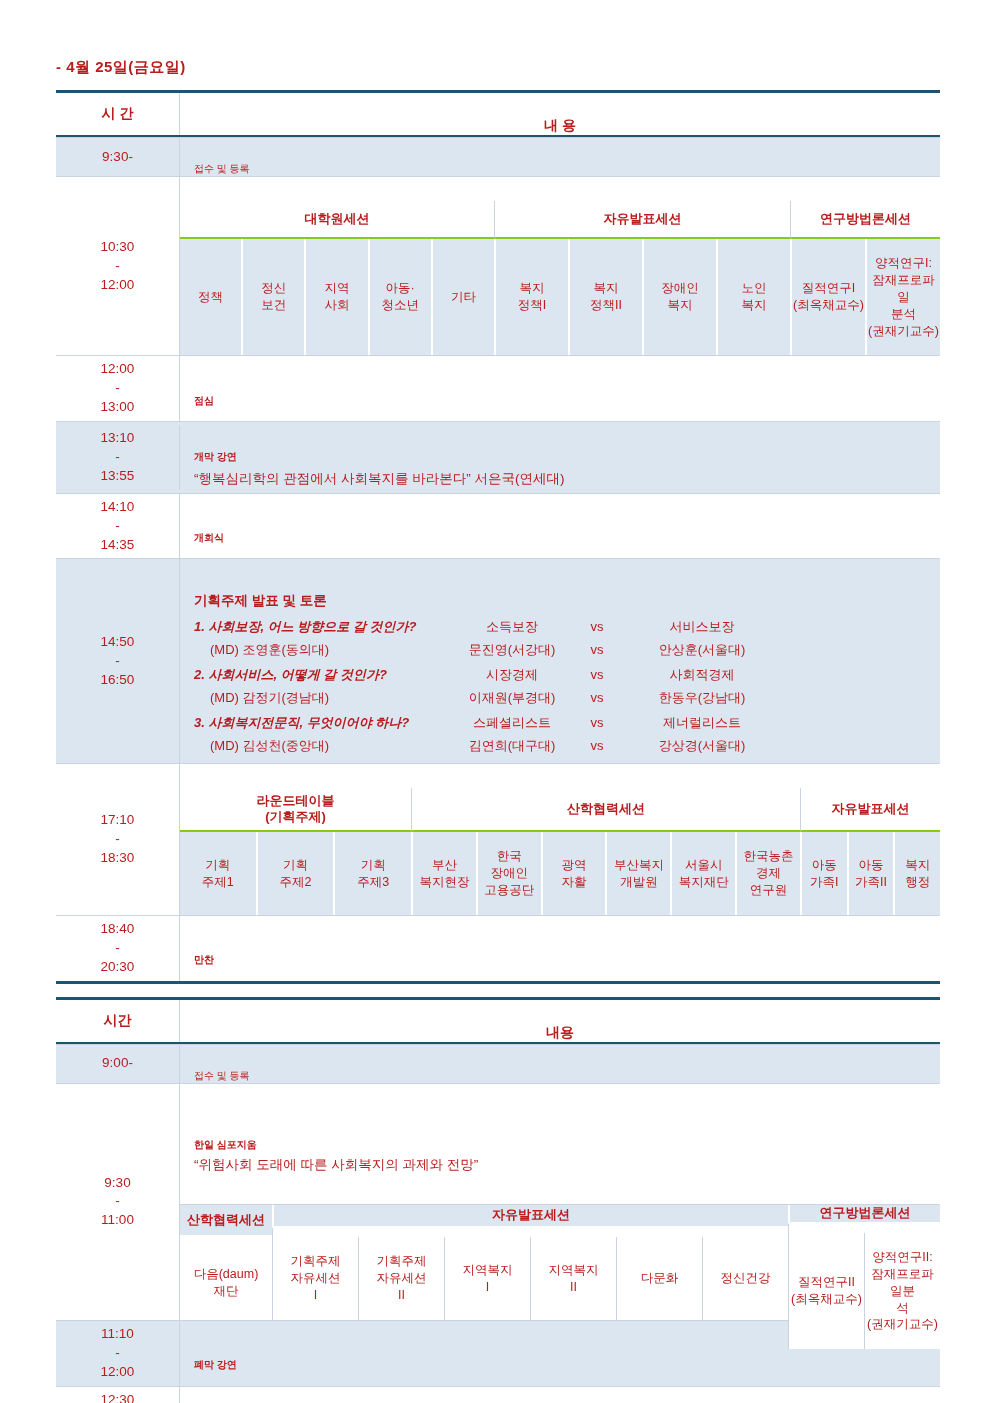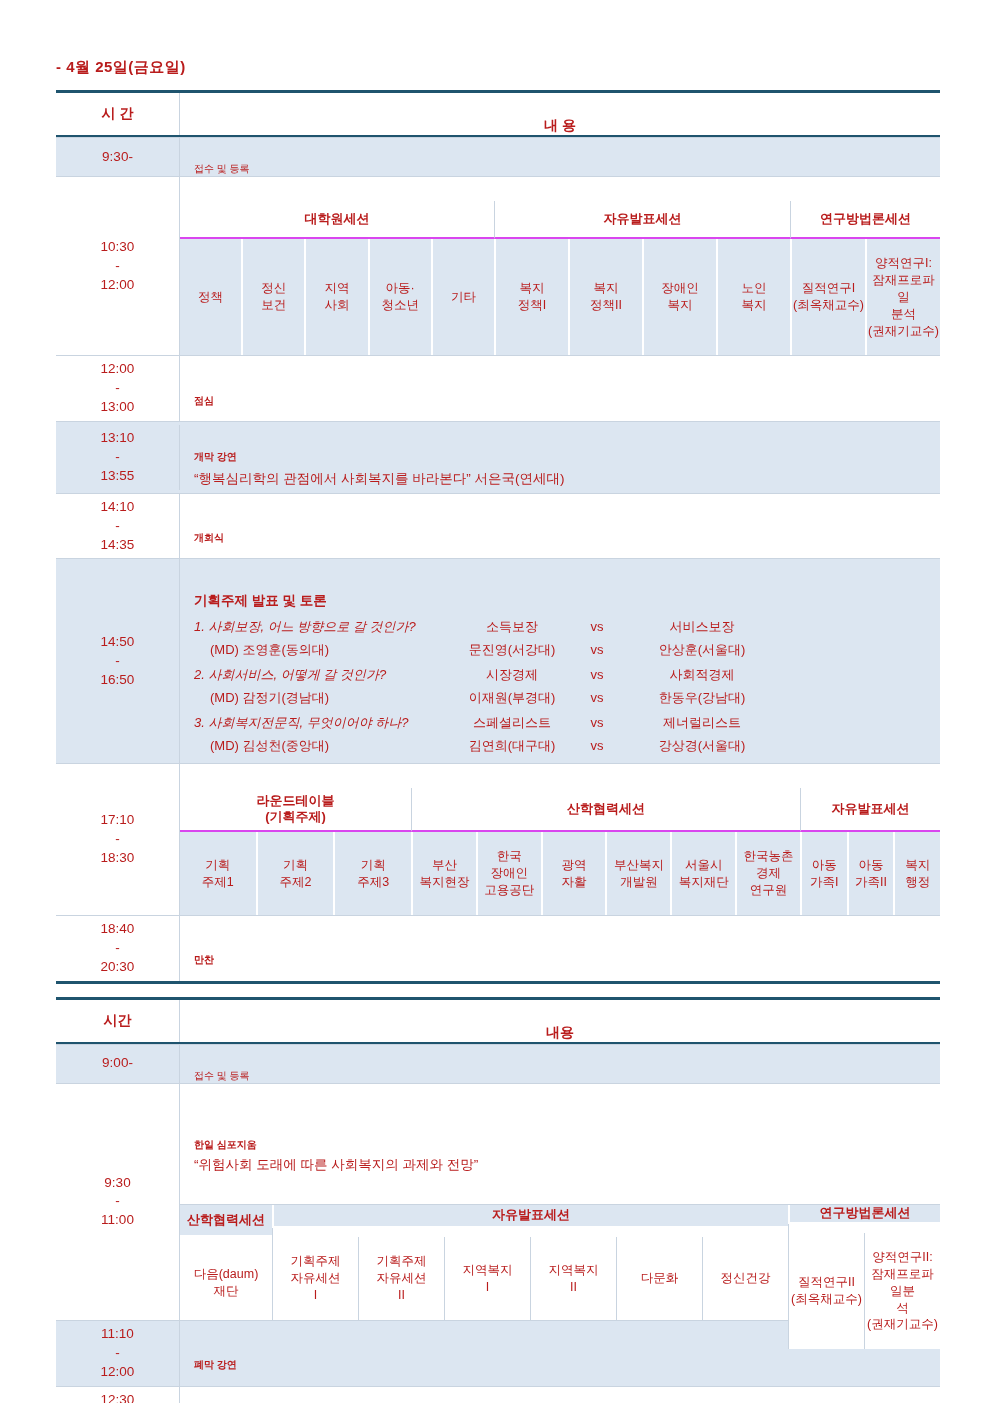--- a/index.html
+++ b/index.html
@@ -38,21 +38,21 @@
   .gcol {
     flex:1; display:flex; align-items:center; justify-content:center; text-align:center;
     font-size:12.5px; line-height:1.35; white-space:pre-line; padding:16px 1px;
   }
   
   .t1 .glabel { background:#fff; }
   .t1 .group:not(:first-child) .glabel { border-left:1px solid #c9d4e0; }
   .t1 .gcol { background:#dce6f1; }
   .t1 .gcol + .gcol { border-left:2px solid #ffffff; }
   .t1 .group:not(:first-child) .gcols { border-left:2px solid #ffffff; }
-  .t1 .glabel { border-bottom:2px solid #d946ef; }
+  .t1 .glabel { border-bottom:2px solid #84cc16; }
   
   .t2 .glabel { background:#dce6f1; border-bottom:2px solid #ffffff; }
   .t2 .group:not(:first-child) .glabel { border-left:2px solid #ffffff; }
   .t2 .gcol { background:#fff;margin-top:9px; }
   .t2 .gcol + .gcol { border-left:1px solid #c9d4e0; }
   .t2 .group:not(:first-child) .gcols { border-left:1px solid #c9d4e0; }
 
   
   .h-thead1 { min-height:34px; }
   .h-reg1 { min-height:30px; }
@@ -80,21 +80,21 @@
   .g-s2-a { width:92px; } .g-s2-b { width:516px; } .g-s2-c { flex:1; }
 
   
   .merge-right { flex:1; display:flex; flex-direction:column; }
   .merge-sub { border-top:1px solid #c9d4e0; flex:1; }
 
   
   .plenary { padding:9px 0 6px 12px; }
   .plenary-title { font-size:13.5px; font-weight:bold; margin-bottom:5px; padding-left:2px; }
   .pl-line { display:grid; grid-template-columns:255px 130px 40px 170px; font-size:13px; line-height:23px; }
-  .pl-q { font-style:italic; padding-left:2px; }
+  .pl-q { font-style:italic; padding-left:2px;font-weight:bold; }
   .pl-md { padding-left:18px; }
   .pl-opt, .pl-vs, .pl-spk { text-align:center; }
   .gap2 { margin-top:2px; }
   .day2-block { margin-top:52px; }
 </style>
 </head>
 <body>
 
 <div class="page">
   <div class="doc">

